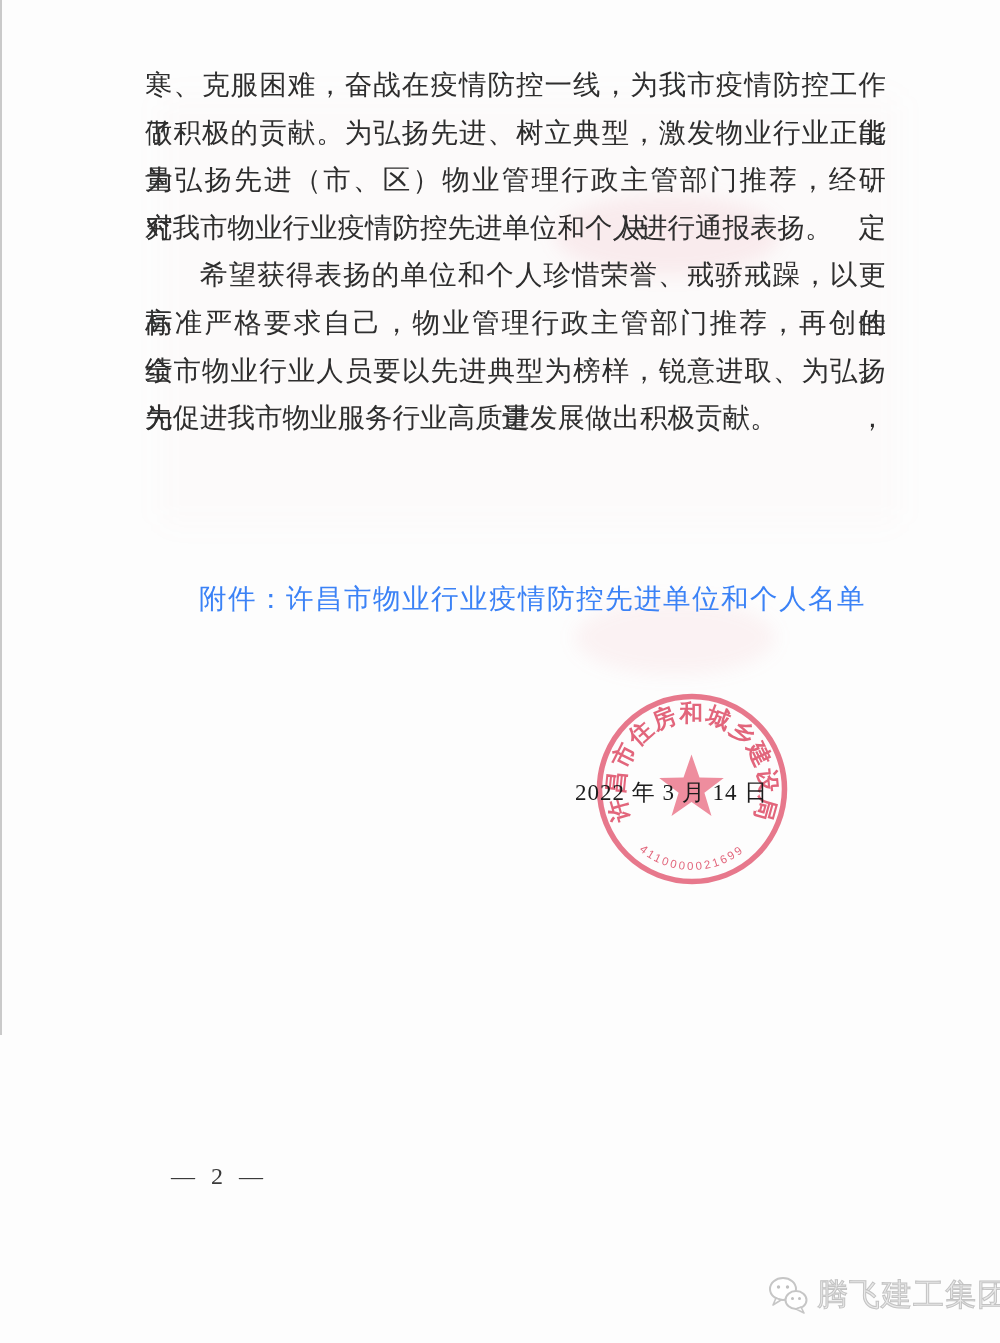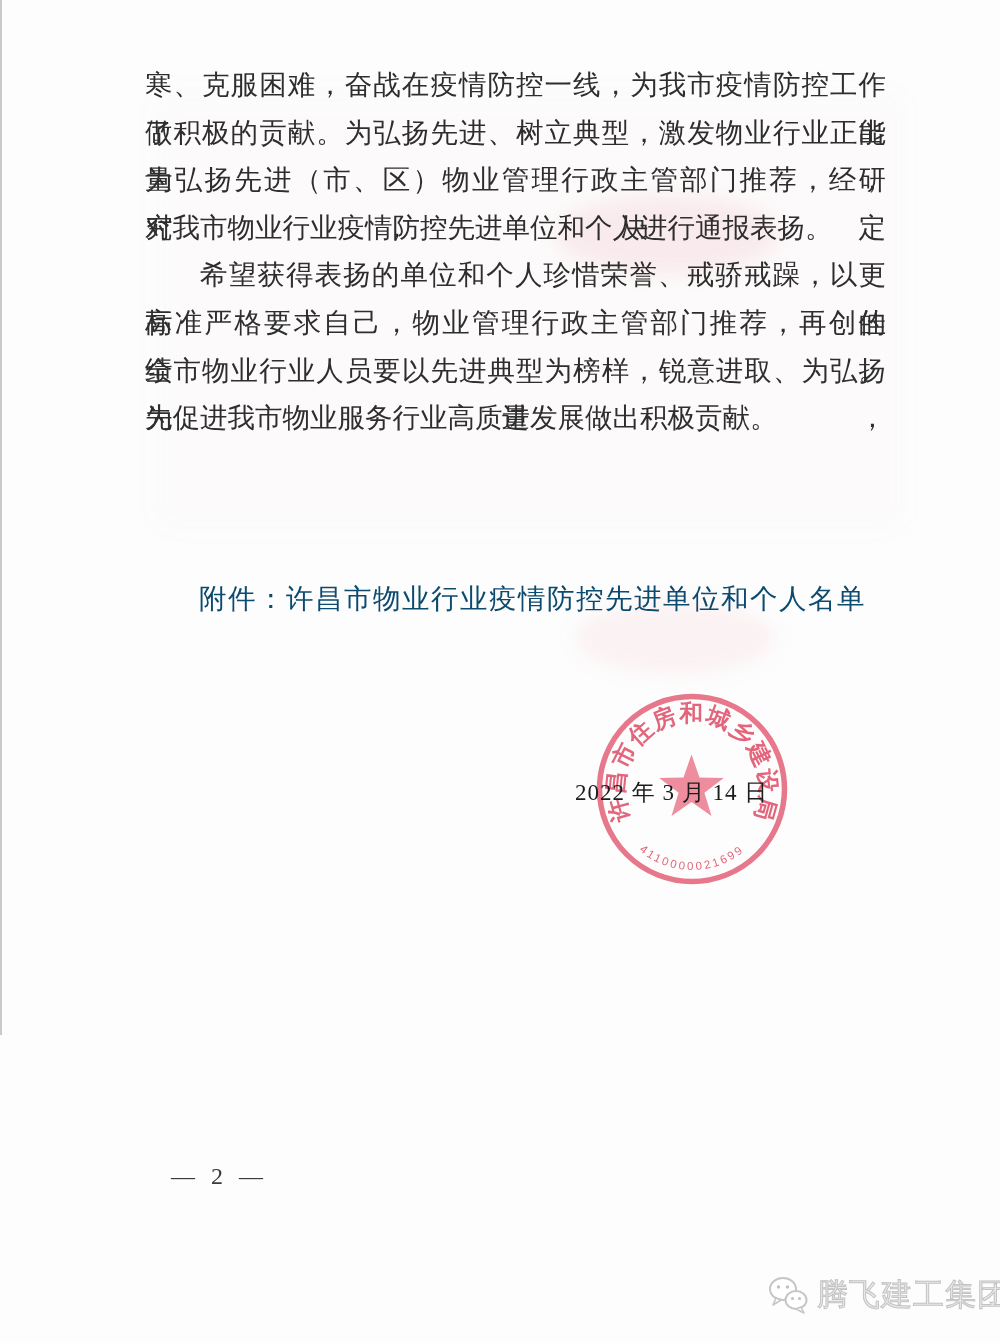--- a/index.html
+++ b/index.html
@@ -46,21 +46,21 @@
   .line.full {
     text-align: justify;
     text-align-last: justify;
     white-space: normal;
   }
   .line.indent { text-indent: 55px; }
 
   .attachment {
     position: absolute;
     left: 199px; top: 581px;
-    font-size: 27.5px; color: #0c4a6e;
+    font-size: 27.5px; color: #3b82f6;
     letter-spacing: 1.5px;
     white-space: nowrap;
   }
 
   .seal {
     position: absolute;
     left: 594px; top: 691px;
     width: 196px; height: 196px;
     z-index: 3;
     opacity: 0.93;

